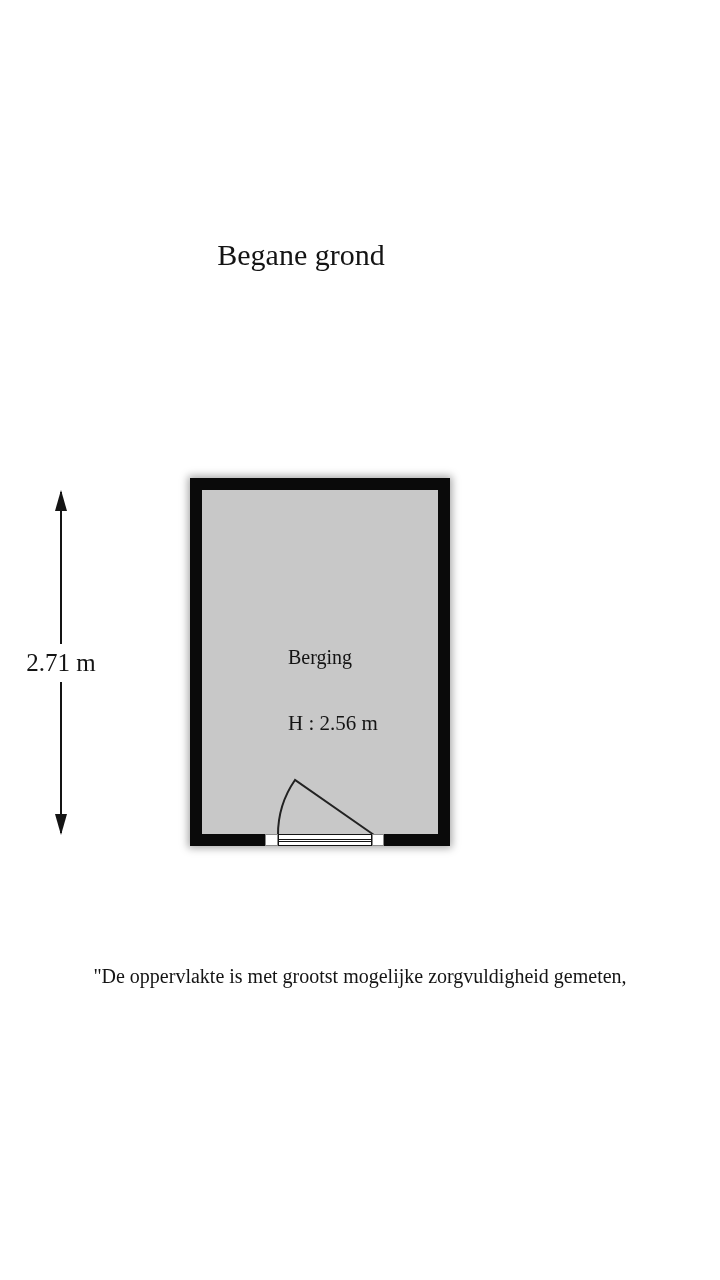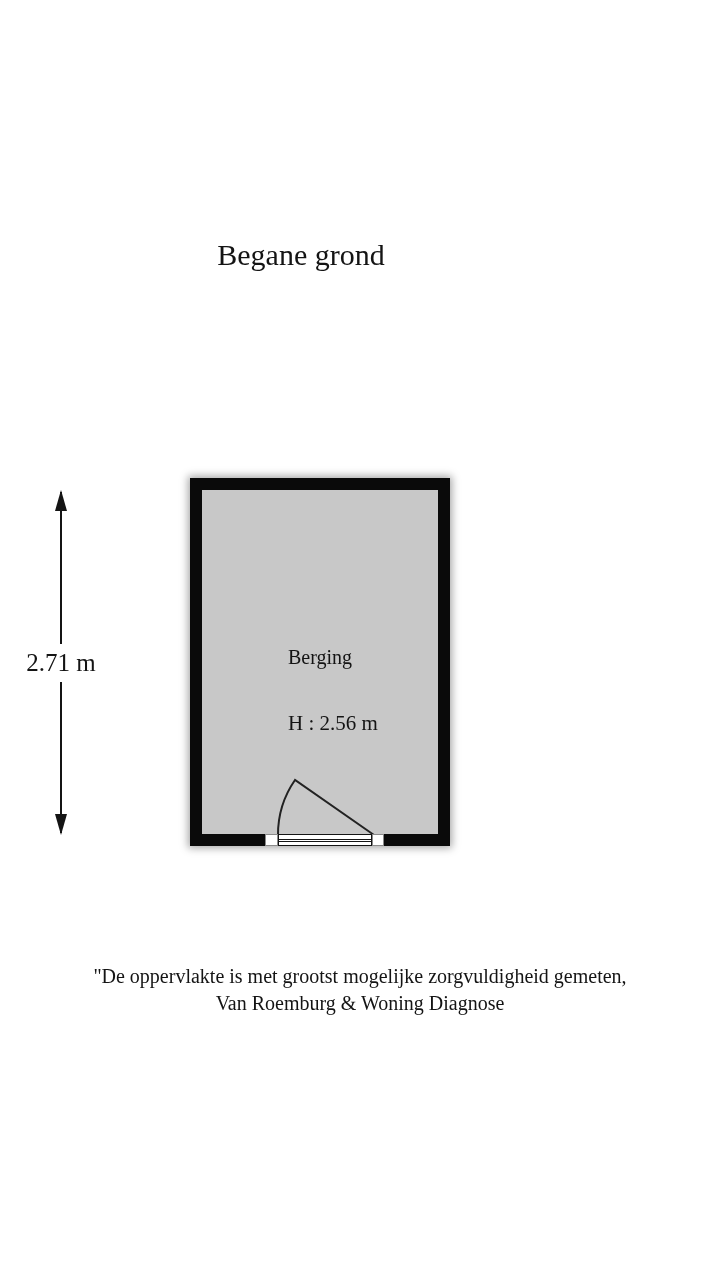--- a/index.html
+++ b/index.html
@@ -99,16 +99,15 @@
       <div class="threshold">
         <div class="t-line t1"></div>
         <div class="t-line t2"></div>
       </div>
       <div class="jamb jamb-r"></div>
     </div>
   </div>
 
   <div class="disclaimer">
     <div>"De oppervlakte is met grootst mogelijke zorgvuldigheid gemeten,</div>
-    <div>Van Roemburg &amp; Woning Diagnose</div>
   </div>
 
 </div>
 
 </body></html>

